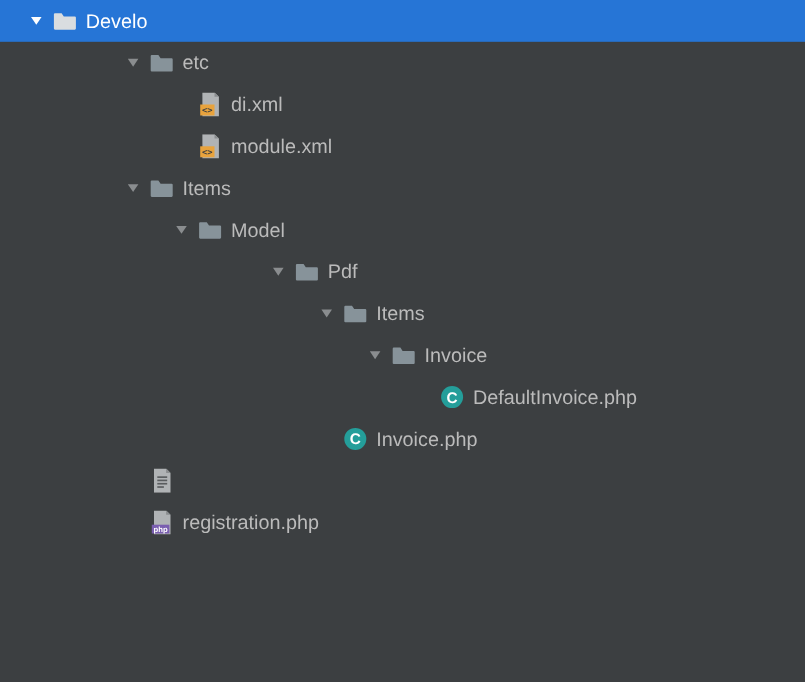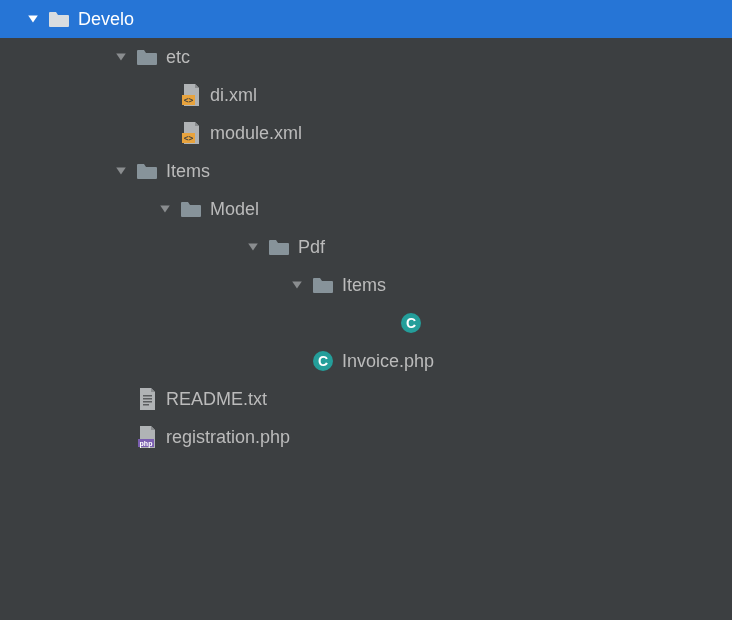--- a/index.html
+++ b/index.html
@@ -158,28 +158,43 @@
         </svg>
       </span>
       <span class="icon">
         <svg width="22" height="18" viewBox="0 0 22 18">
       <path d="M1 3 L1 16 Q1 17 2 17 L20 17 Q21 17 21 16 L21 6 Q21 5 20 5 L10 5 L8 2 L2 2 Q1 2 1 3 Z" fill="#87939a"></path>
     </svg>
       </span>
       <span class="label">Items</span>
     </div>
     <div class="row">
+      <span class="indent" style="width: 334px;"></span>
+      <span class="arrow">
+        <svg width="12" height="12" viewBox="0 0 10 10">
+          <path d="M1 2 L9 2 L5 8 Z" fill="#8a8d8f"></path>
+        </svg>
+      </span>
+      <span class="icon">
+        <svg width="22" height="18" viewBox="0 0 22 18">
+      <path d="M1 3 L1 16 Q1 17 2 17 L20 17 Q21 17 21 16 L21 6 Q21 5 20 5 L10 5 L8 2 L2 2 Q1 2 1 3 Z" fill="#87939a"></path>
+    </svg>
+      </span>
+      <span class="label">Invoice</span>
+    </div>
+    <div class="row">
       <span class="indent" style="width: 378px;"></span>
       <span class="arrow hidden"></span>
       <span class="icon">
         <svg width="22" height="22" viewBox="0 0 22 22">
       <circle cx="11" cy="11" r="10" fill="#249e9a"></circle>
       <text x="11" y="16" font-size="14" font-family="sans-serif" fill="#ffffff" text-anchor="middle" font-weight="600">C</text>
     </svg>
       </span>
+      <span class="label">DefaultInvoice.php</span>
     </div>
     <div class="row">
       <span class="indent" style="width: 290px;"></span>
       <span class="arrow hidden"></span>
       <span class="icon">
         <svg width="22" height="22" viewBox="0 0 22 22">
       <circle cx="11" cy="11" r="10" fill="#249e9a"></circle>
       <text x="11" y="16" font-size="14" font-family="sans-serif" fill="#ffffff" text-anchor="middle" font-weight="600">C</text>
     </svg>
       </span>
@@ -191,21 +206,20 @@
       <span class="icon">
         <svg width="20" height="22" viewBox="0 0 20 22">
       <path d="M3 0 L14 0 L18 4 L18 22 L3 22 Z" fill="#b0b3b5"></path>
       <path d="M14 0 L14 4 L18 4 Z" fill="#8a8d8f"></path>
       <rect x="6" y="7" width="9" height="1.5" fill="#5a5d5f"></rect>
       <rect x="6" y="10" width="9" height="1.5" fill="#5a5d5f"></rect>
       <rect x="6" y="13" width="9" height="1.5" fill="#5a5d5f"></rect>
       <rect x="6" y="16" width="6" height="1.5" fill="#5a5d5f"></rect>
     </svg>
       </span>
-      <span class="label">README.txt</span>
     </div>
     <div class="row">
       <span class="indent" style="width: 114px;"></span>
       <span class="arrow hidden"></span>
       <span class="icon">
         <svg width="20" height="22" viewBox="0 0 20 22">
       <path d="M3 0 L14 0 L18 4 L18 22 L3 22 Z" fill="#b0b3b5"></path>
       <path d="M14 0 L14 4 L18 4 Z" fill="#8a8d8f"></path>
       <rect x="1" y="13" width="16" height="8" fill="#7a5eb0"></rect>
       <text x="9" y="19.5" font-size="7" font-family="sans-serif" fill="#ffffff" text-anchor="middle" font-weight="600">php</text>

